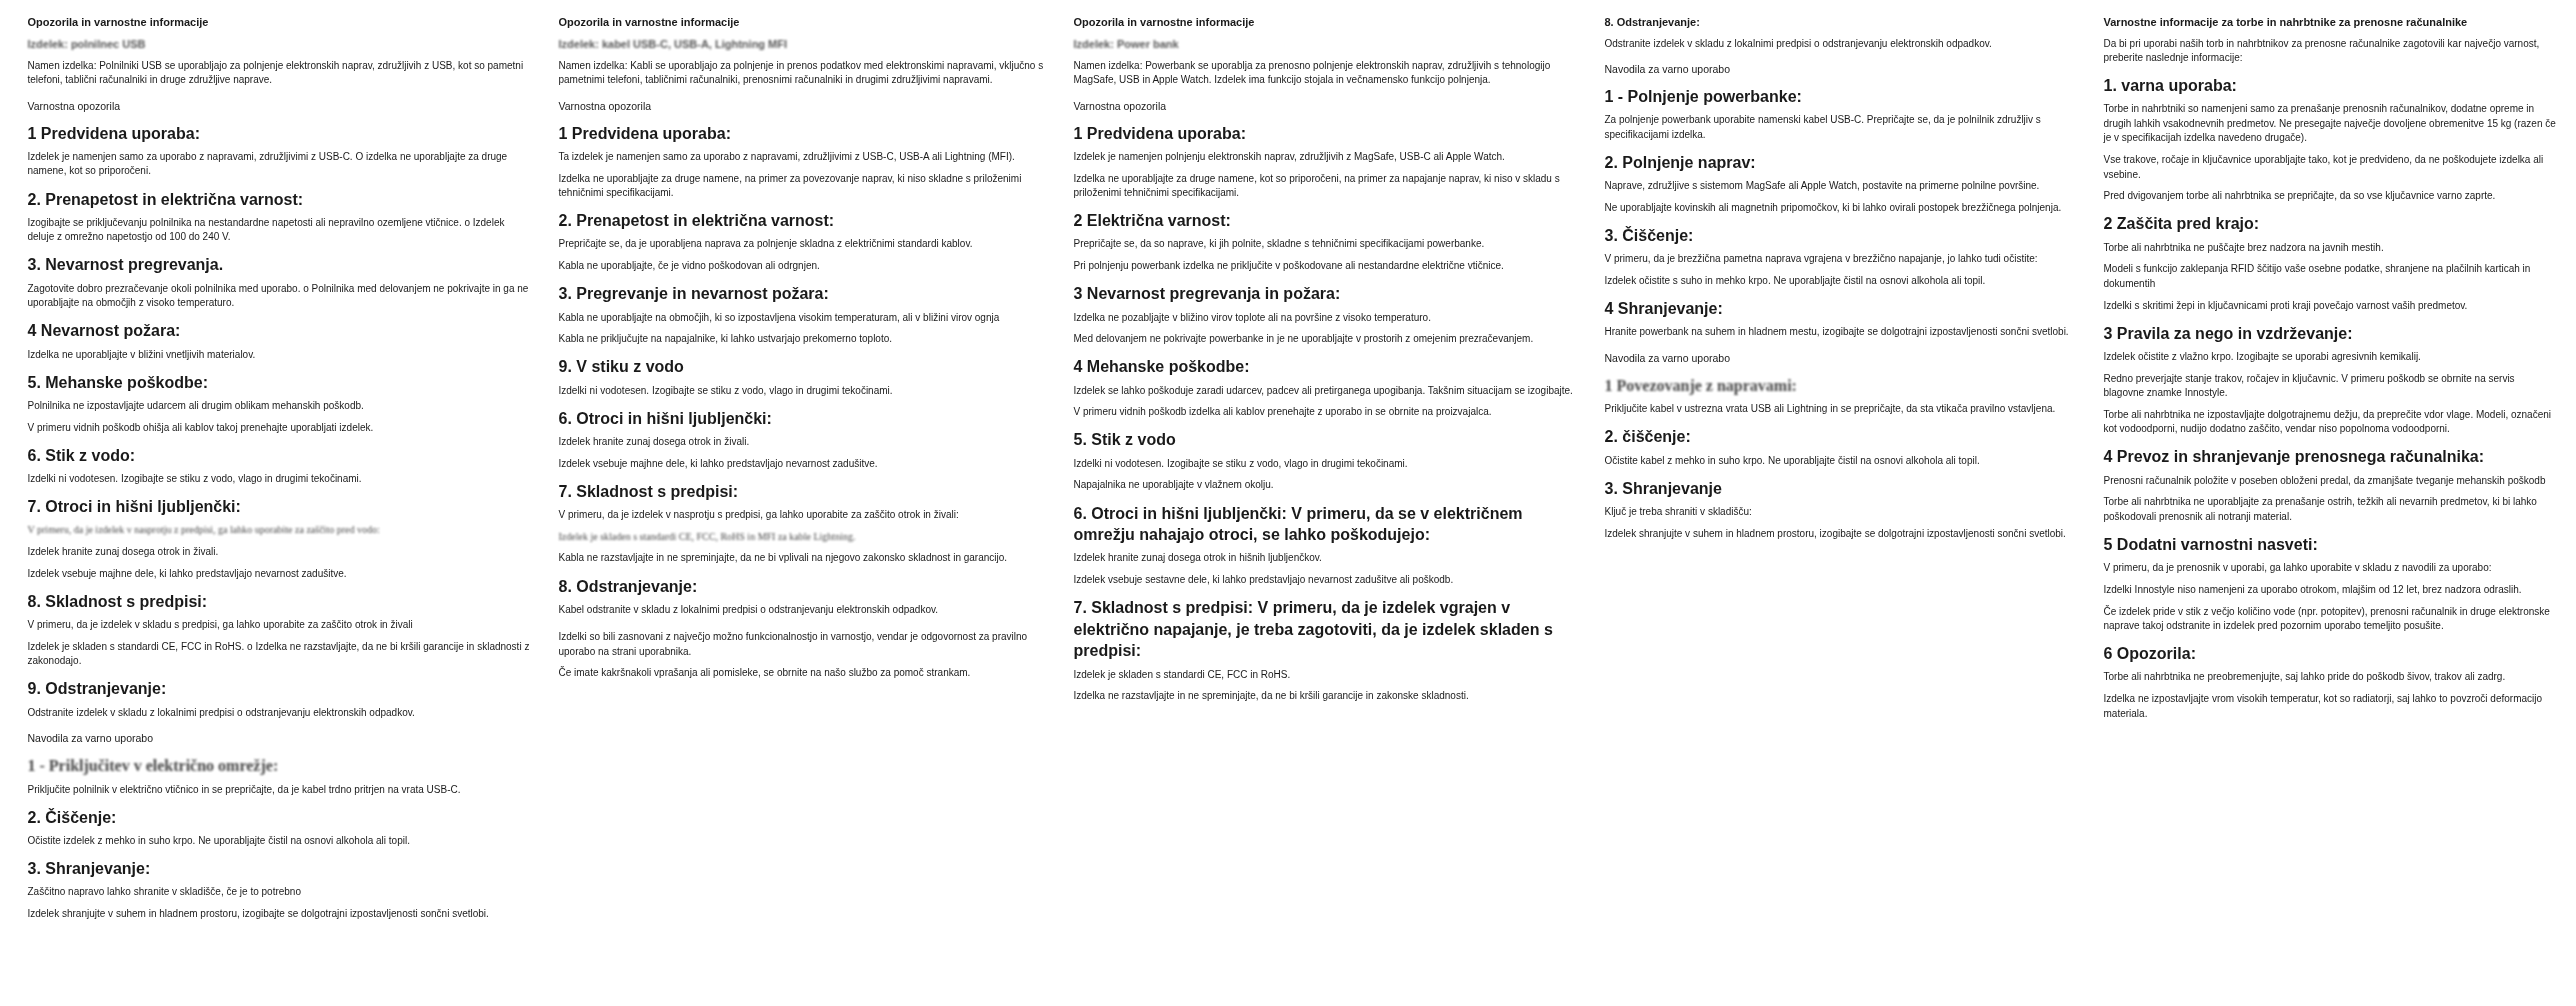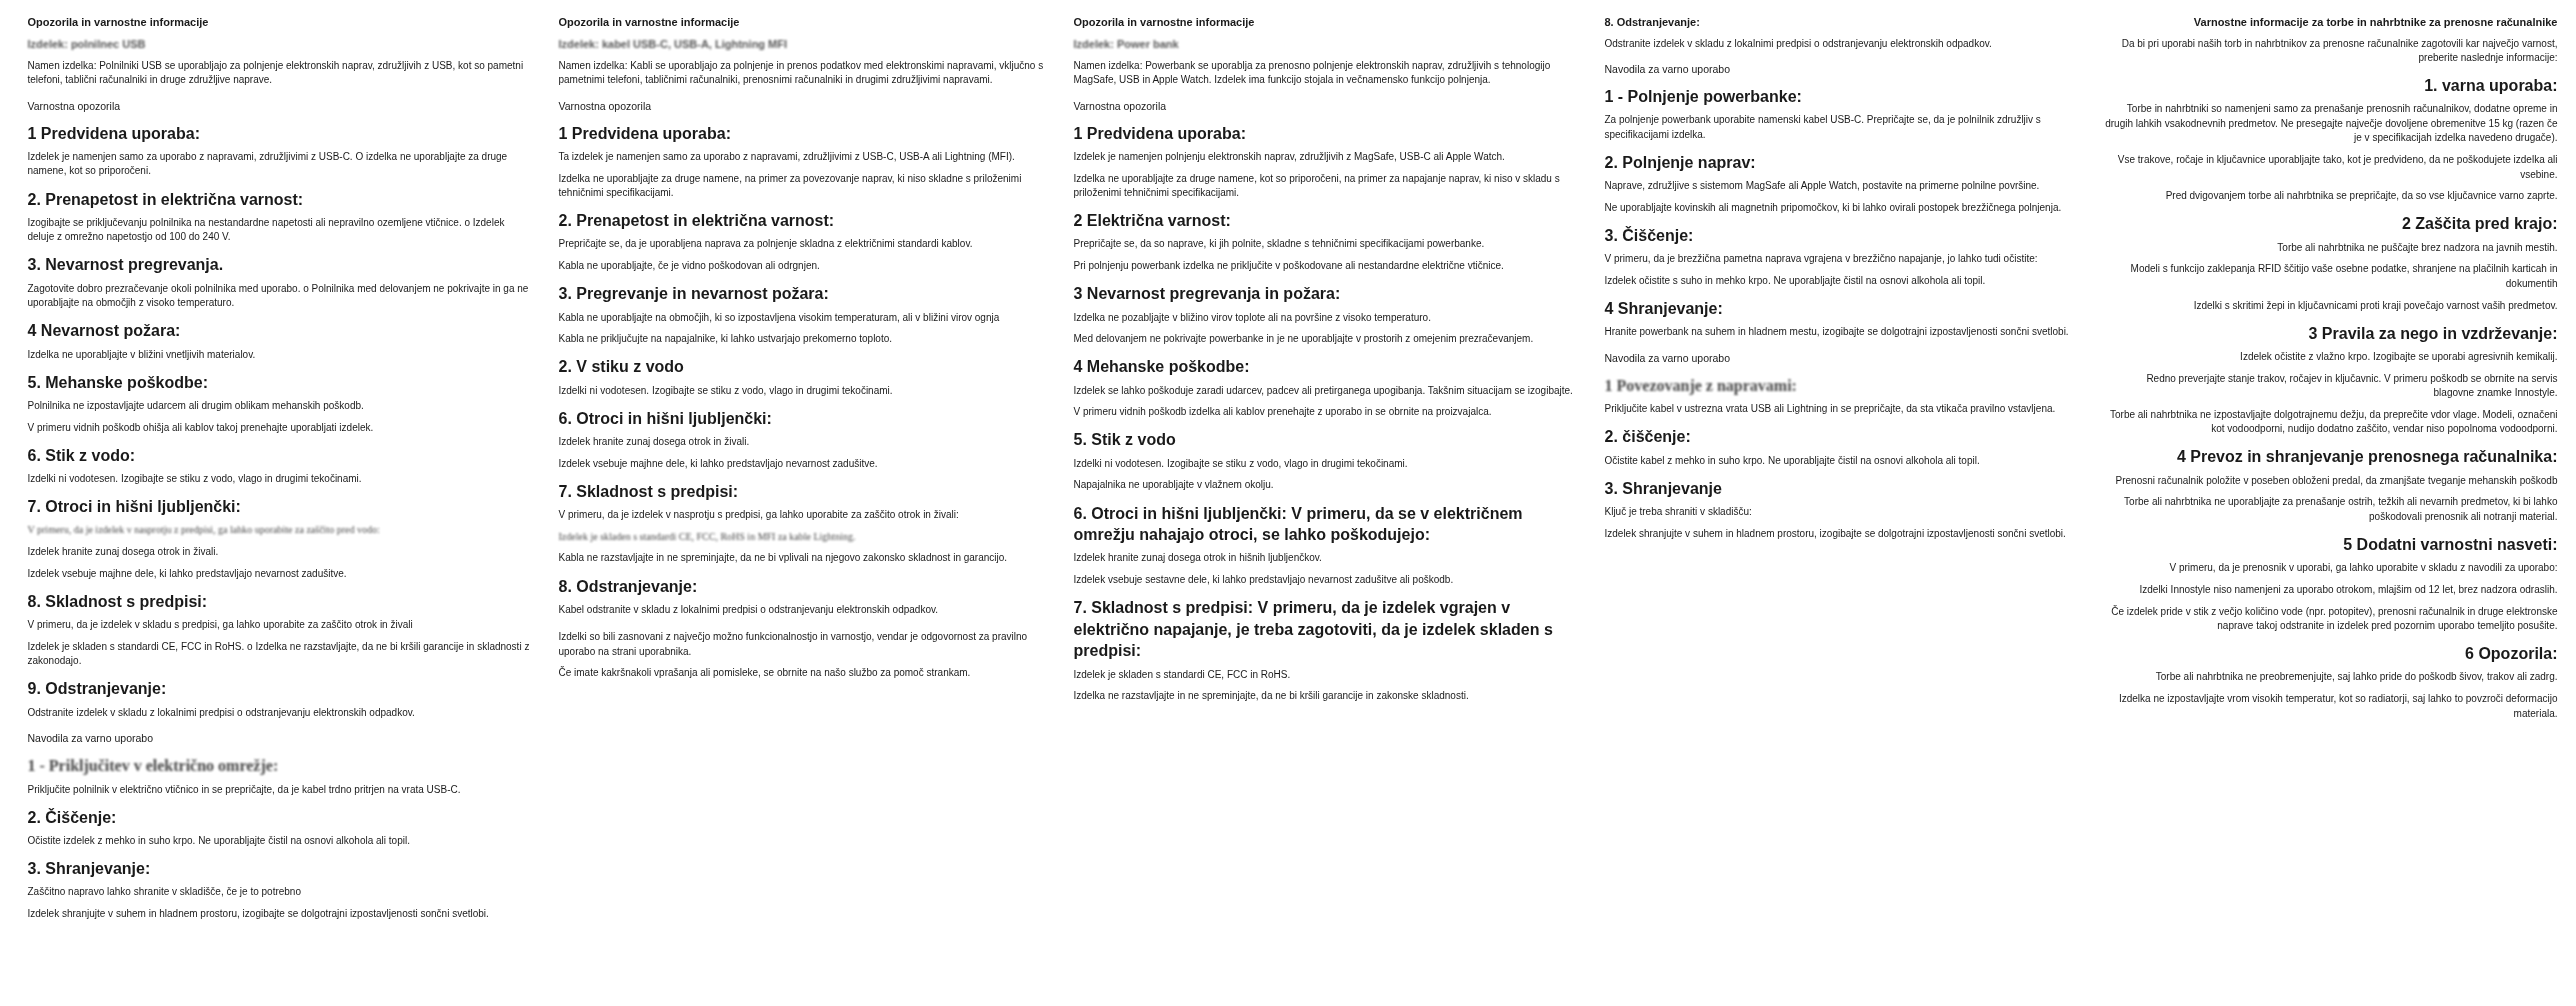--- a/index.html
+++ b/index.html
@@ -26,21 +26,21 @@
   }
   .col {
     flex: 0 0 auto;
     padding: 0 14.5px;
     height: 100%;
   }
   .col-1 { width: 531px; }
   .col-2 { width: 515px; }
   .col-3 { width: 531px; }
   .col-4 { width: 499px; }
-  .col-5 { width: 483px; text-align: right; }
+  .col-5 { width: 483px; }
 
   .blk { margin: 0 0 8.9px 0; }
 
   .h-strong {
     font-size: 11px;
     font-weight: bold;
     line-height: 1.35;
     margin: 0 0 7.2px 0;
   }
   .h-sub {
@@ -157,21 +157,21 @@
       <div class="h-item">2. Prenapetost in električna varnost:</div>
       <p class="t">Prepričajte se, da je uporabljena naprava za polnjenje skladna z električnimi standardi kablov.</p>
       <p class="t">Kabla ne uporabljajte, če je vidno poškodovan ali odrgnjen.</p>
     </div>
     <div class="blk">
       <div class="h-item">3. Pregrevanje in nevarnost požara:</div>
       <p class="t">Kabla ne uporabljajte na območjih, ki so izpostavljena visokim temperaturam, ali v bližini virov ognja</p>
       <p class="t">Kabla ne priključujte na napajalnike, ki lahko ustvarjajo prekomerno toploto.</p>
     </div>
     <div class="blk">
-      <div class="h-item">2. V stiku z vodo</div>
+      <div class="h-item">9. V stiku z vodo</div>
       <p class="t">Izdelki ni vodotesen. Izogibajte se stiku z vodo, vlago in drugimi tekočinami.</p>
     </div>
     <div class="blk">
       <div class="h-item">6. Otroci in hišni ljubljenčki:</div>
       <p class="t">Izdelek hranite zunaj dosega otrok in živali.</p>
       <p class="t">Izdelek vsebuje majhne dele, ki lahko predstavljajo nevarnost zadušitve.</p>
     </div>
     <div class="blk">
       <div class="h-item">7. Skladnost s predpisi:</div>
       <p class="t">V primeru, da je izdelek v nasprotju s predpisi, ga lahko uporabite za zaščito otrok in živali:</p>

